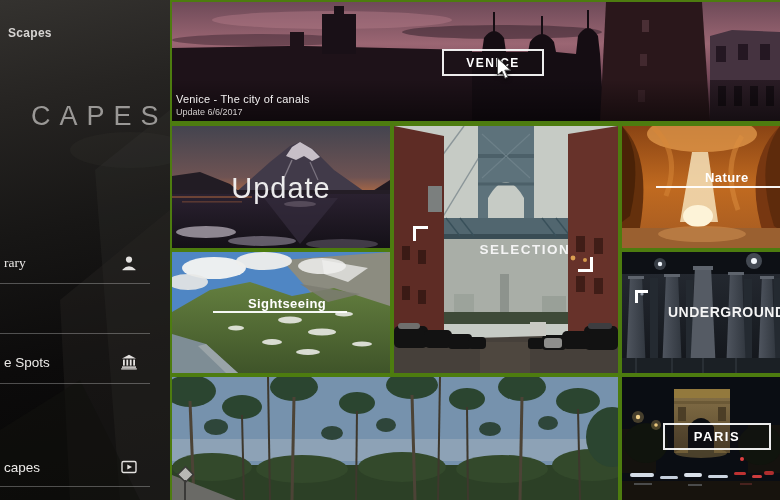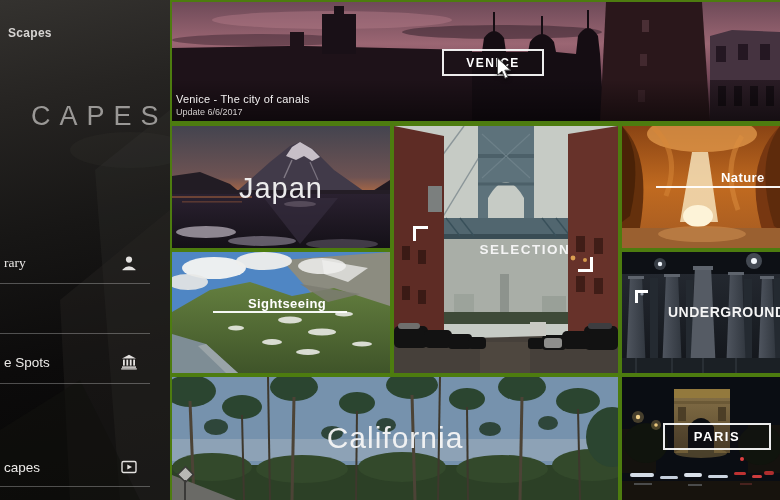--- a/index.html
+++ b/index.html
@@ -175,21 +175,21 @@
 
       <rect x="0" y="68" width="218" height="54" fill="url(#jwater)"></rect>
       <polygon points="128,118 92,72 166,72" fill="#352c3d" opacity="0.7"></polygon>
       <ellipse cx="128" cy="78" rx="16" ry="3" fill="#9a8d9a" opacity="0.35"></ellipse>
       <rect x="0" y="70" width="80" height="2" fill="#a5603c" opacity="0.55"></rect>
       <rect x="10" y="75" width="60" height="1.6" fill="#94563a" opacity="0.45"></rect>
       <ellipse cx="34" cy="106" rx="30" ry="6" fill="#b5adb8" opacity="0.75"></ellipse>
       <ellipse cx="90" cy="115" rx="34" ry="5" fill="#978fa0" opacity="0.6"></ellipse>
       <ellipse cx="170" cy="118" rx="36" ry="5" fill="#6d6675" opacity="0.5"></ellipse>
     </svg>
-    <div class="thin-label" style="top:172px;top:46px;font-size:29px;">Japan</div>
+    <div class="thin-label" style="top:172px;top:46px;font-size:29px;">Update</div>
   </div>
 
   <div class="tile t-selection">
     <svg class="art" width="224" height="247" viewBox="0 0 224 247" preserveAspectRatio="none">
       <rect width="224" height="247" fill="#c6cbc5"></rect>
 
       <line x1="70" y1="0" x2="0" y2="95" stroke="#8b9699" stroke-width="1.4"></line>
       <line x1="104" y1="0" x2="2" y2="168" stroke="#8b9699" stroke-width="1.4"></line>
       <line x1="138" y1="0" x2="30" y2="225" stroke="#8b9699" stroke-width="1.2"></line>
 
@@ -265,21 +265,21 @@
       <path d="M158,0 Q116,42 146,122 L158,122 Z" fill="#773711"></path>
       <path d="M158,0 Q132,36 152,100 L158,104 Z" fill="#54260a" opacity="0.7"></path>
       <path d="M30,0 Q60,26 44,70" stroke="#d88838" stroke-width="5" fill="none" opacity="0.5"></path>
       <path d="M120,10 Q100,40 116,84" stroke="#de9040" stroke-width="5" fill="none" opacity="0.5"></path>
       <polygon points="70,26 86,26 96,96 58,96" fill="#f6e2ba" opacity="0.85"></polygon>
       <ellipse cx="76" cy="90" rx="15" ry="11" fill="#fdf3d8"></ellipse>
       <ellipse cx="84" cy="110" rx="11" ry="6" fill="#f2d8a6" opacity="0.85"></ellipse>
       <rect x="0" y="102" width="158" height="20" fill="#9a6030"></rect>
       <ellipse cx="80" cy="108" rx="44" ry="8" fill="#cc8c4e" opacity="0.6"></ellipse>
     </svg>
-    <div class="ul-label" style="left:99px;top:170px;top:44px;">Nature</div>
+    <div class="ul-label" style="left:83px;top:170px;top:44px;">Nature</div>
     <div class="ul-bar" style="left:34px;right:0;top:60px;"></div>
   </div>
 
   <div class="tile t-sightseeing">
     <svg class="art" width="218" height="121" viewBox="0 0 218 121" preserveAspectRatio="none">
       <defs>
         <linearGradient id="grs" x1="0" y1="0" x2="0" y2="1">
           <stop offset="0" stop-color="#647f3f"></stop>
             <stop offset="1" stop-color="#3f5429"></stop>
         </linearGradient>
@@ -405,21 +405,20 @@
         <line x1="295" y1="30" x2="296" y2="123"></line>
           <line x1="406" y1="32" x2="408" y2="123"></line>
         <line x1="96" y1="0" x2="98" y2="123"></line>
           <line x1="268" y1="0" x2="266" y2="123"></line>
       </g>
 
       <polygon points="0,98 64,123 0,123" fill="#6a6a66"></polygon>
       <rect x="8" y="92" width="11" height="11" transform="rotate(45 13.5 97.5)" fill="#b8b8b4" stroke="#3a3a38" stroke-width="1.4"></rect>
       <line x1="13" y1="103" x2="13" y2="123" stroke="#3a3a38" stroke-width="2"></line>
     </svg>
-    <div class="thin-label" style="top:44px;font-size:30px;">California</div>
   </div>
 
   <div class="tile t-paris">
     <svg class="art" width="158" height="123" viewBox="0 0 158 123" preserveAspectRatio="none">
       <defs>
         <linearGradient id="arc" x1="0" y1="0" x2="0" y2="1">
           <stop offset="0" stop-color="#867148"></stop>
             <stop offset="1" stop-color="#57472c"></stop>
         </linearGradient>
       </defs>

